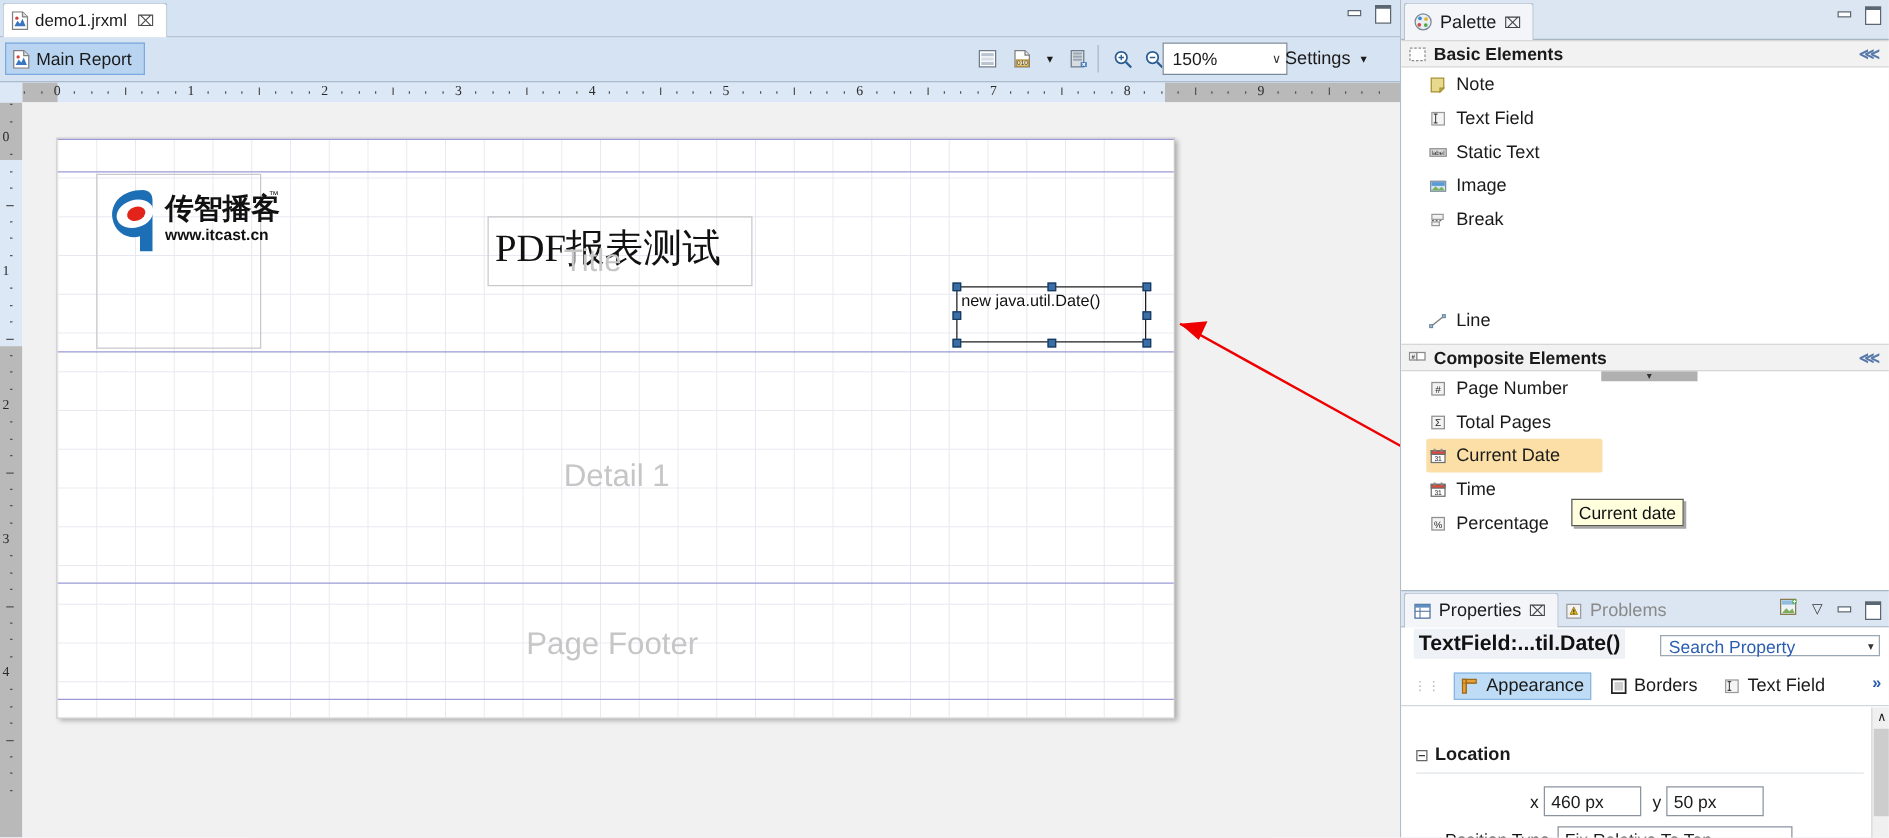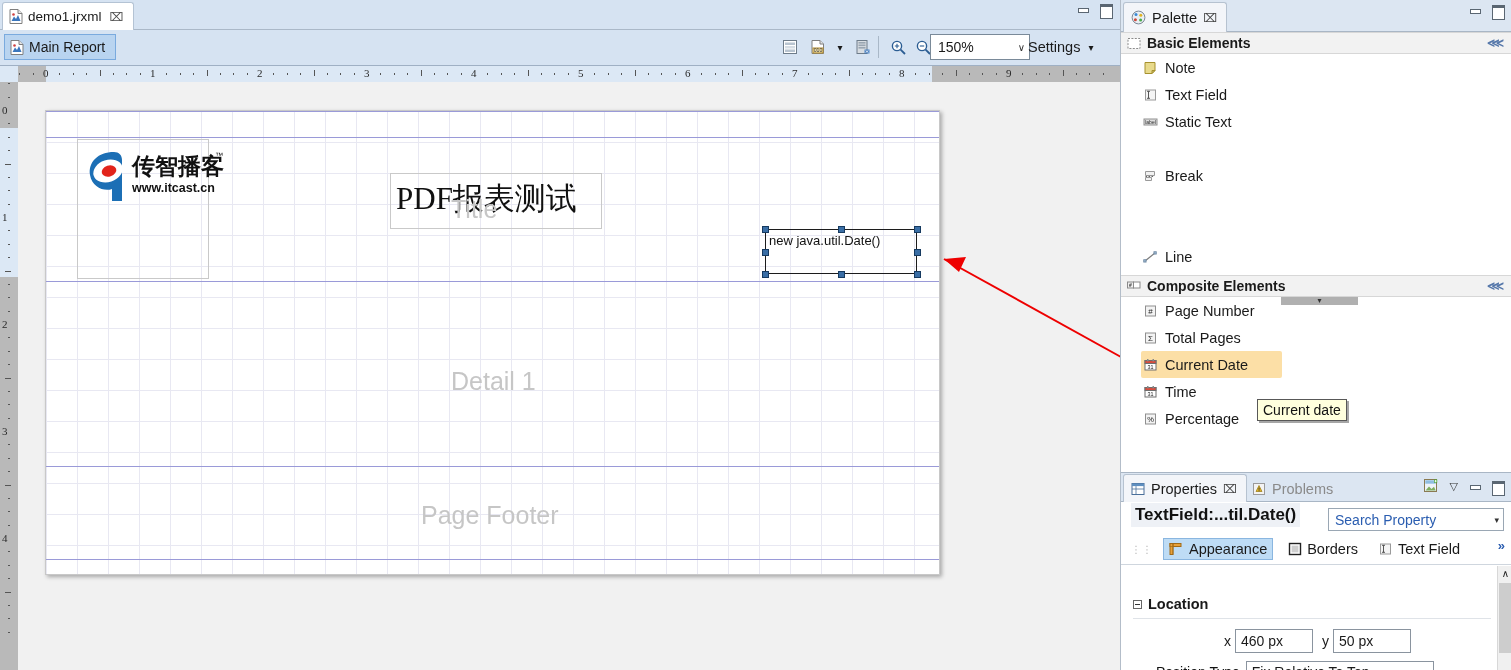--- a/index.html
+++ b/index.html
@@ -227,21 +227,21 @@
   }
   .prop-title-row {
     position: absolute; left: 0; top: 0; width: 391px; height: 26px;
     display: flex; align-items: center;
   }
   .prop-title {
     margin-left: 10px; font-weight: bold; font-size: 17px; color: #111;
     background: #eef1f6; padding: 2px 4px;
   }
   .search-box {
-    position: absolute; right: 8px; top: 6px; width: 176px; height: 23px;
+    position: absolute; right: 8px; top: 6px; width: 176px; height: 17px;
     border: 1px solid #9aa7b4; background: #fff;
     display: flex; align-items: center; padding: 0 4px 0 6px;
     font-size: 14px; color: #2a5db0;
   }
   .search-box .chev { margin-left: auto; font-size: 9px; color: #333; }
   .subtab-row {
     position: absolute; left: 0; top: 34px; width: 391px; height: 26px;
     display: flex; align-items: center; gap: 10px; padding-left: 10px;
   }
   .subtab {
@@ -654,20 +654,30 @@
       <div class="pal-item" style="top:76px">
         <span class="ico">
           <svg width="15" height="14" viewBox="0 0 15 14">
             <rect x="1" y="4" width="13" height="6" fill="#dfdfdf" stroke="#8f8f8f"></rect>
             <text x="7.5" y="8.9" font-size="5" text-anchor="middle" fill="#222" font-family="Liberation Sans, sans-serif">label</text>
           </svg>
         </span>
         <span>Static Text</span>
       </div>
 
+      <div class="pal-item" style="top:103px">
+        <span class="ico">
+          <svg width="15" height="14" viewBox="0 0 15 14">
+            <rect x="1.5" y="3" width="12" height="8" fill="#cfe4f5" stroke="#7f8f9f"></rect>
+            <rect x="2.2" y="3.7" width="10.6" height="3" fill="#5a9bd5"></rect>
+            <path d="M2.2 10.3 L5.5 7 L8 9.3 L10.3 7.3 L12.8 10.3z" fill="#7fae5e"></path>
+          </svg>
+        </span>
+        <span>Image</span>
+      </div>
 
       <div class="pal-item" style="top:130px">
         <span class="ico">
           <svg width="15" height="14" viewBox="0 0 15 14">
             <path d="M2.5 2.5h9v4h-9z" fill="#f2f2f2" stroke="#9a9a9a"></path>
             <path d="M2.5 7.5h9" stroke="#666" stroke-dasharray="1.6 1.4"></path>
             <path d="M2.5 8.5h6v3h-6z" fill="#f2f2f2" stroke="#9a9a9a"></path>
           </svg>
         </span>
         <span>Break</span>

